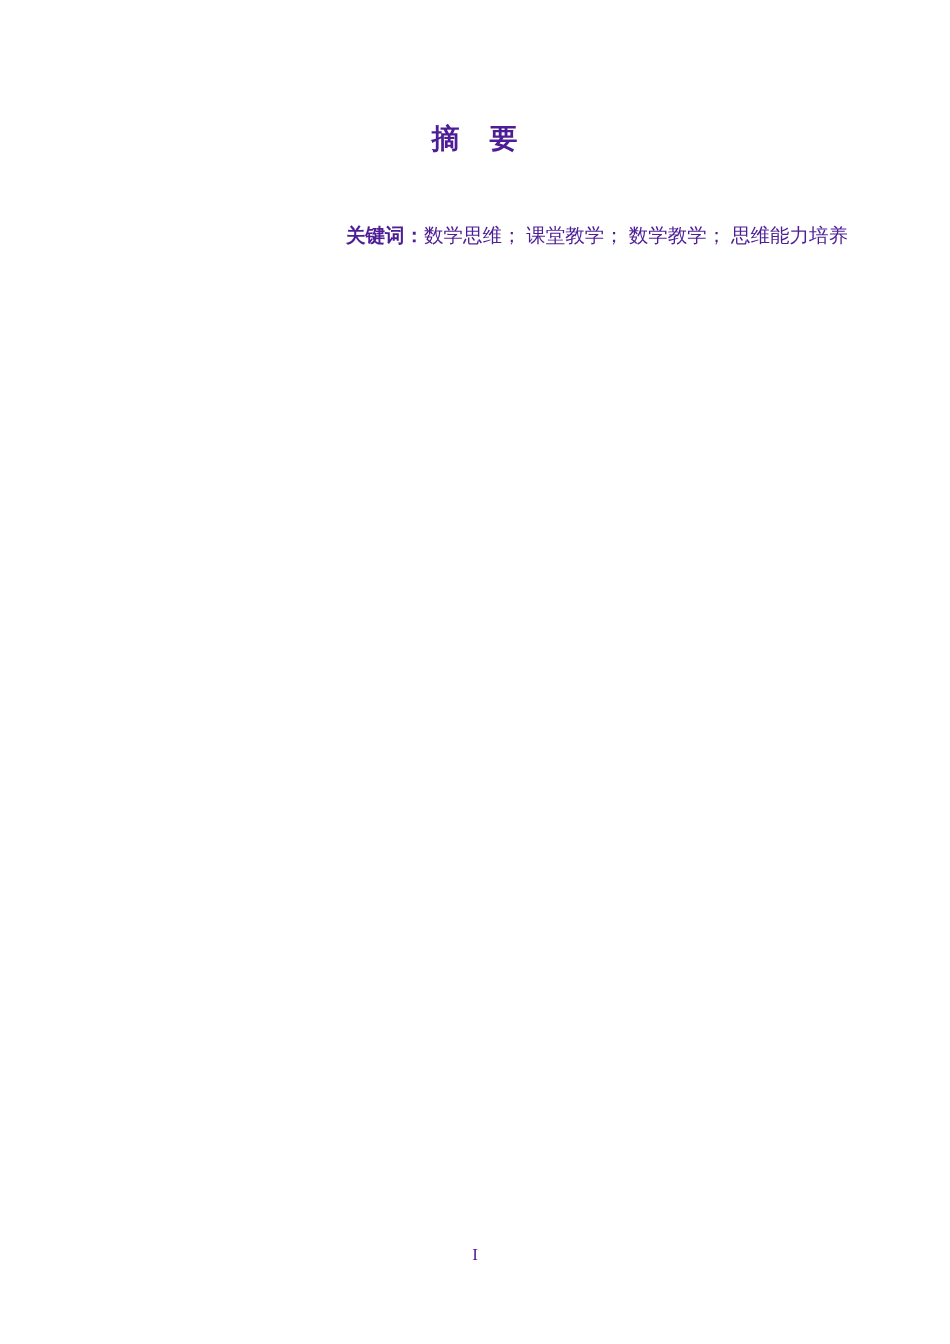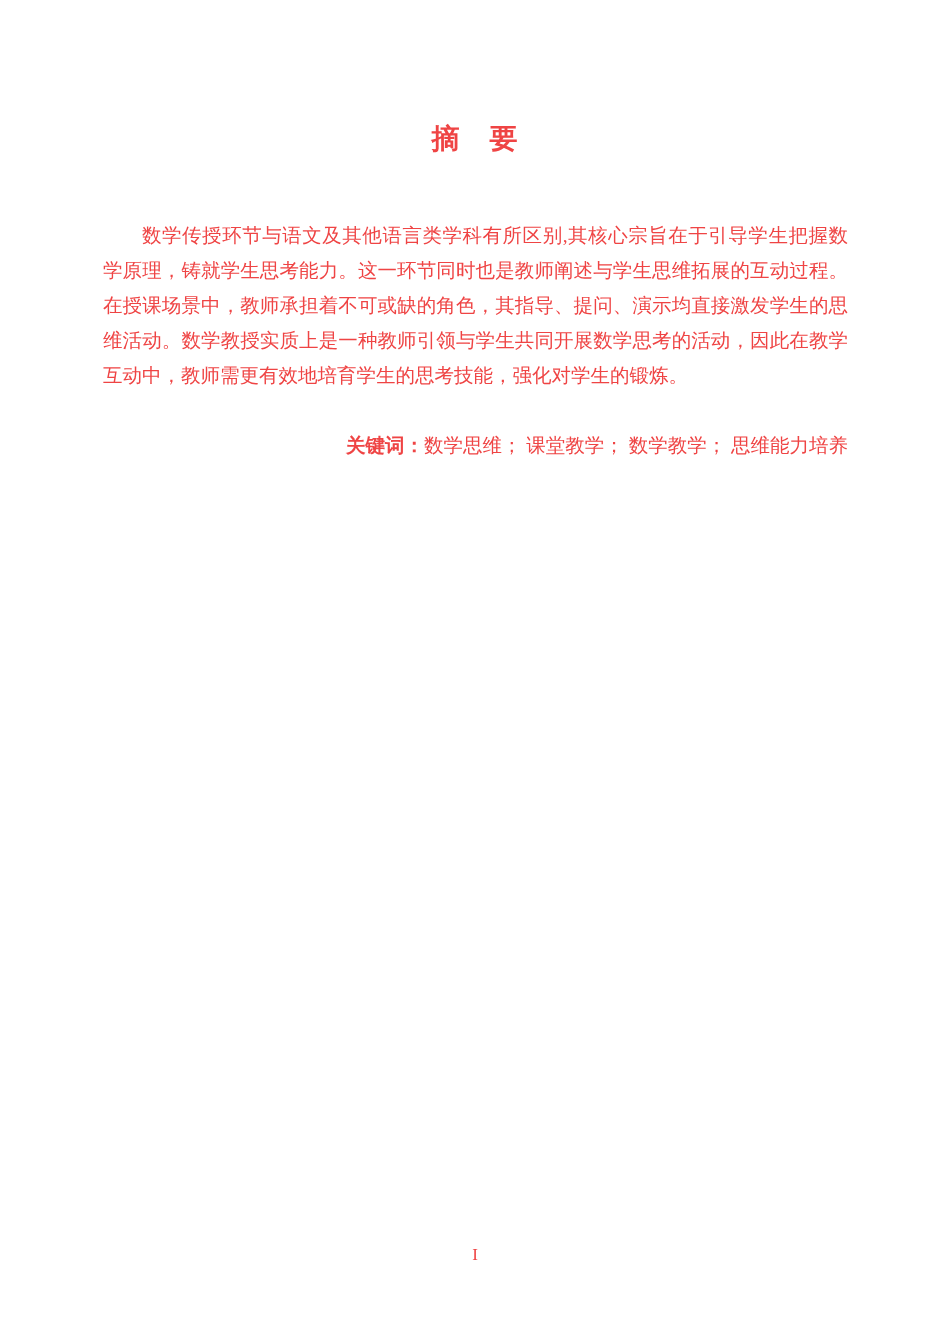--- a/index.html
+++ b/index.html
@@ -5,21 +5,21 @@
   html, body {
     margin: 0;
     padding: 0;
     background: #ffffff;
   }
   .page {
     position: relative;
     width: 950px;
     height: 1344px;
     background: #ffffff;
-    color: #ef4444;
+    color: #4c1d95;
     font-family: "Liberation Serif", "DejaVu Serif", serif;
     overflow: hidden;
   }
   .doc-title {
     margin: 0;
     padding-top: 118px;
     height: 42px;
     line-height: 42px;
     text-align: center;
     font-size: 28px;
@@ -66,21 +66,20 @@
 <body>
 
 <div class="page">
 
   <h1 class="doc-title">摘　要</h1>
 
   <div class="content">
 
 
 
-    <p class="para">数学传授环节与语文及其他语言类学科有所区别,其核心宗旨在于引导学生把握数学原理，铸就学生思考能力。这一环节同时也是教师阐述与学生思维拓展的互动过程。在授课场景中，教师承担着不可或缺的角色，其指导、提问、演示均直接激发学生的思维活动。数学教授实质上是一种教师引领与学生共同开展数学思考的活动，因此在教学互动中，教师需更有效地培育学生的思考技能，强化对学生的锻炼。</p>
 
     <p class="keywords"><span class="kw-label">关键词：</span><span>数学思维； 课堂教学； 数学教学； 思维能力培养</span></p>
 
   </div>
 
   <div class="page-number">I</div>
 
 </div>
 
 </body></html>

